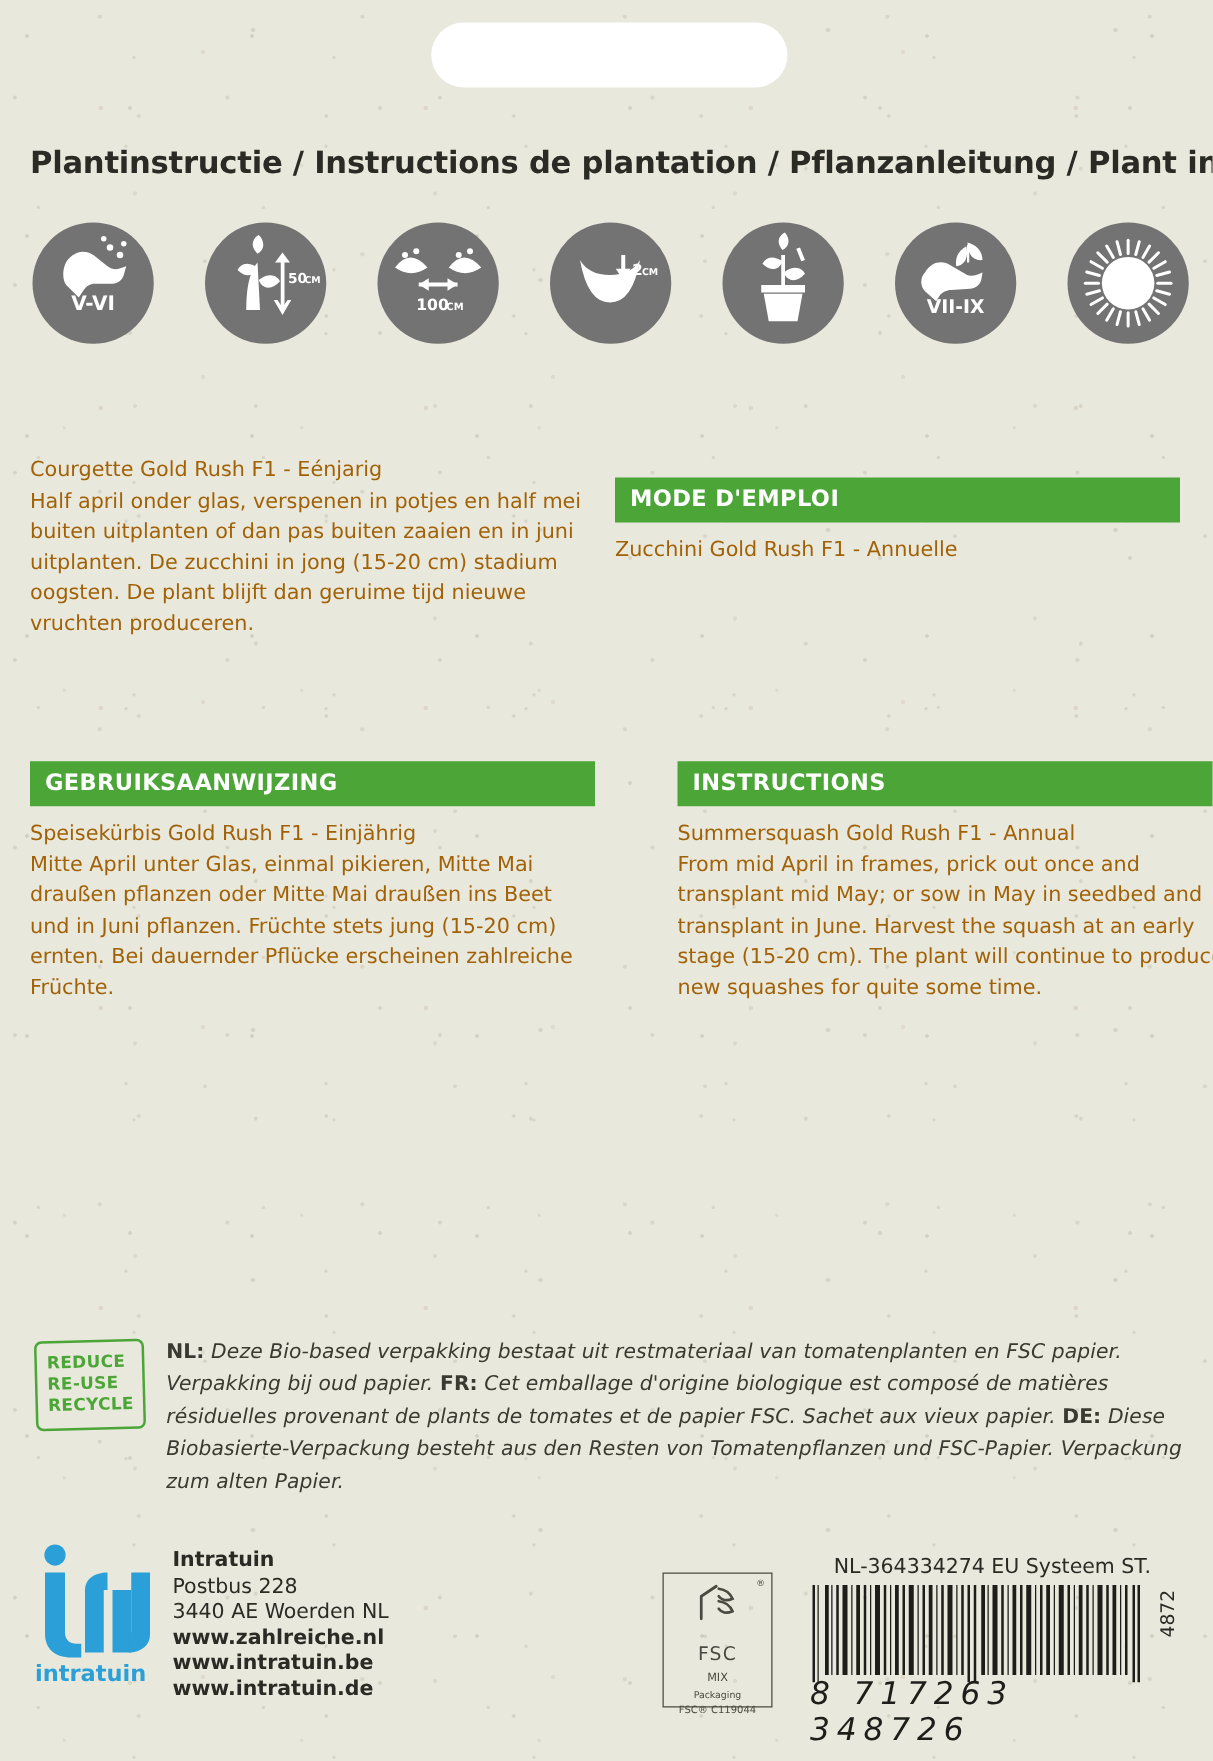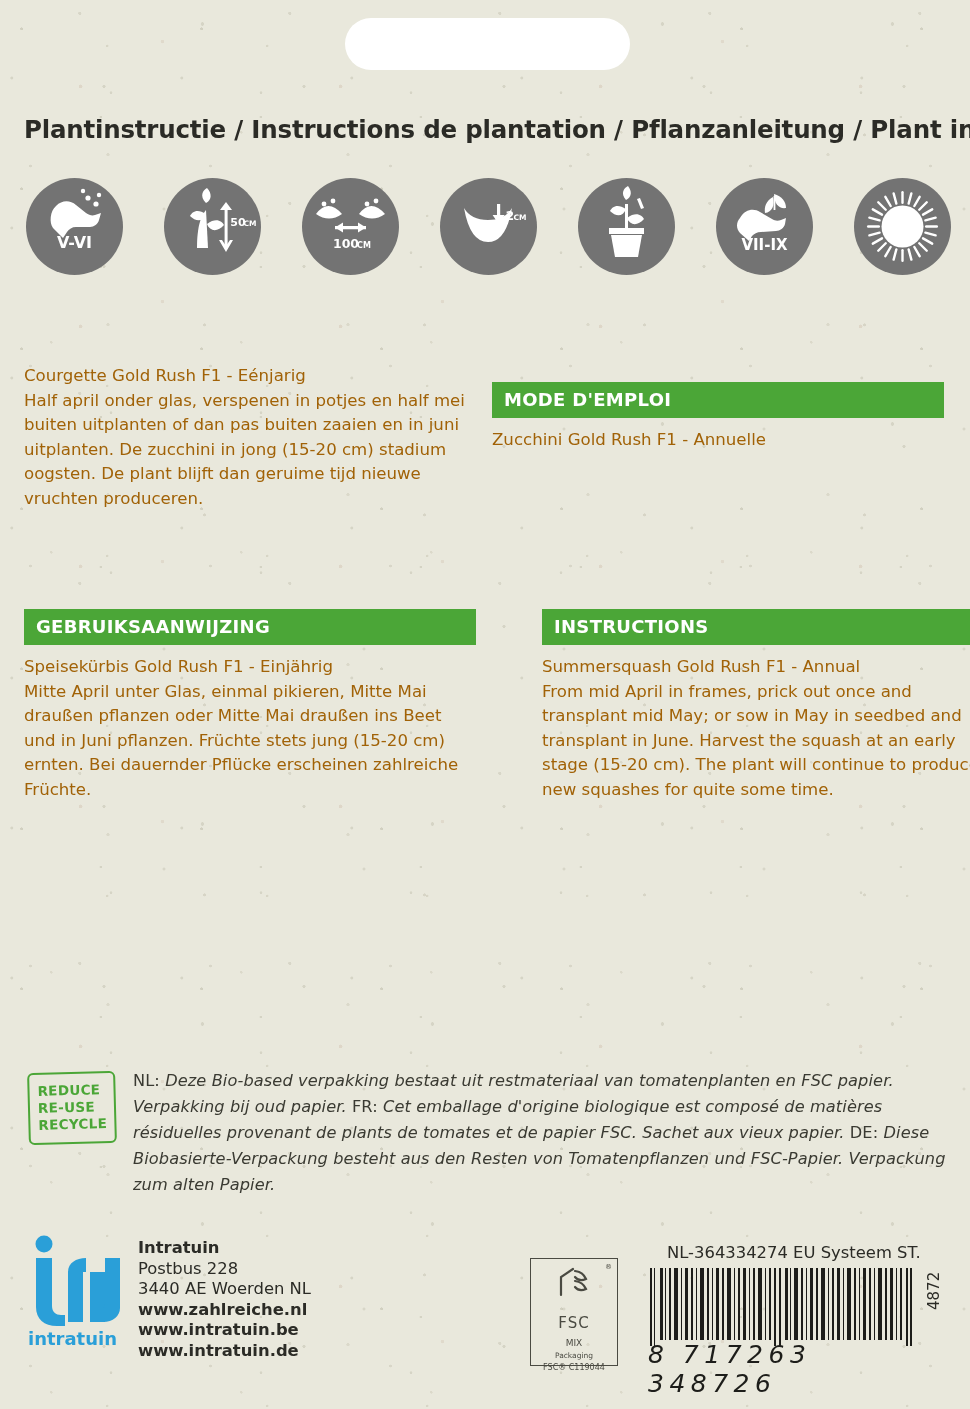--- a/index.html
+++ b/index.html
@@ -128,21 +128,21 @@
     position: absolute;
     left: 133px;
     top: 1068px;
     width: 820px;
     font-size: 16.2px;
     line-height: 26px;
     color: #3a3a32;
     font-style: italic;
     letter-spacing: .1px;
   }
-  .eco-text b { font-style: normal; font-weight: normal; margin-top: 40px; }
+  .eco-text b { font-style: normal; font-weight: bold; margin-top: 40px; }
 
   
   .logo-block {
     position: absolute;
     left: 28px;
     top: 1232px;
   }
   .addr {
     position: absolute;
     left: 138px;

